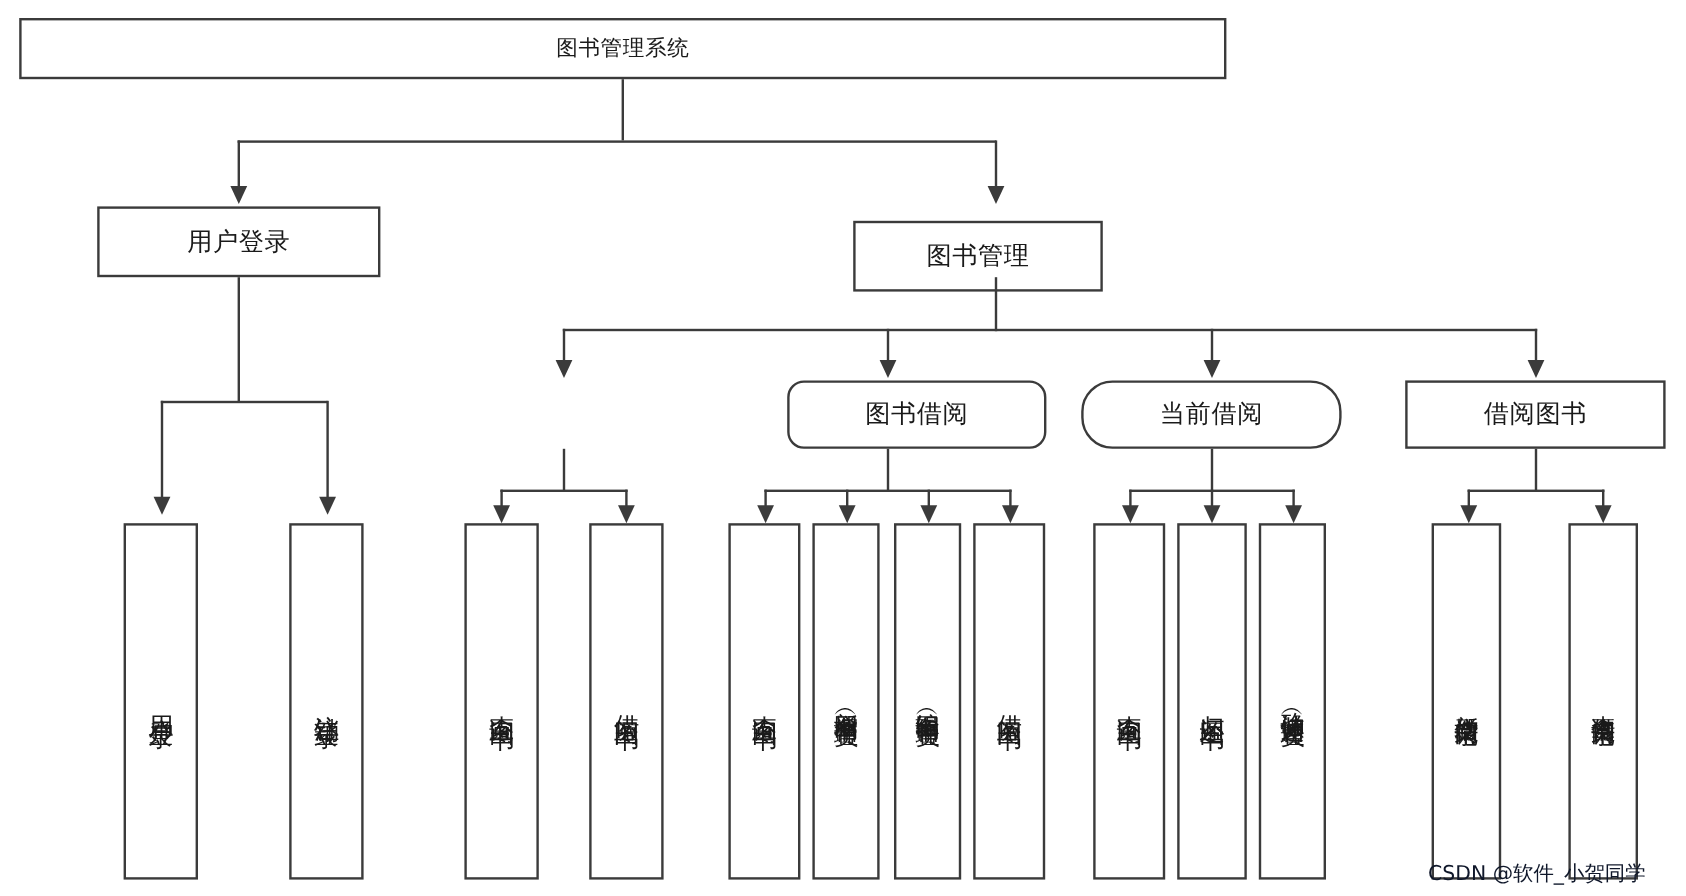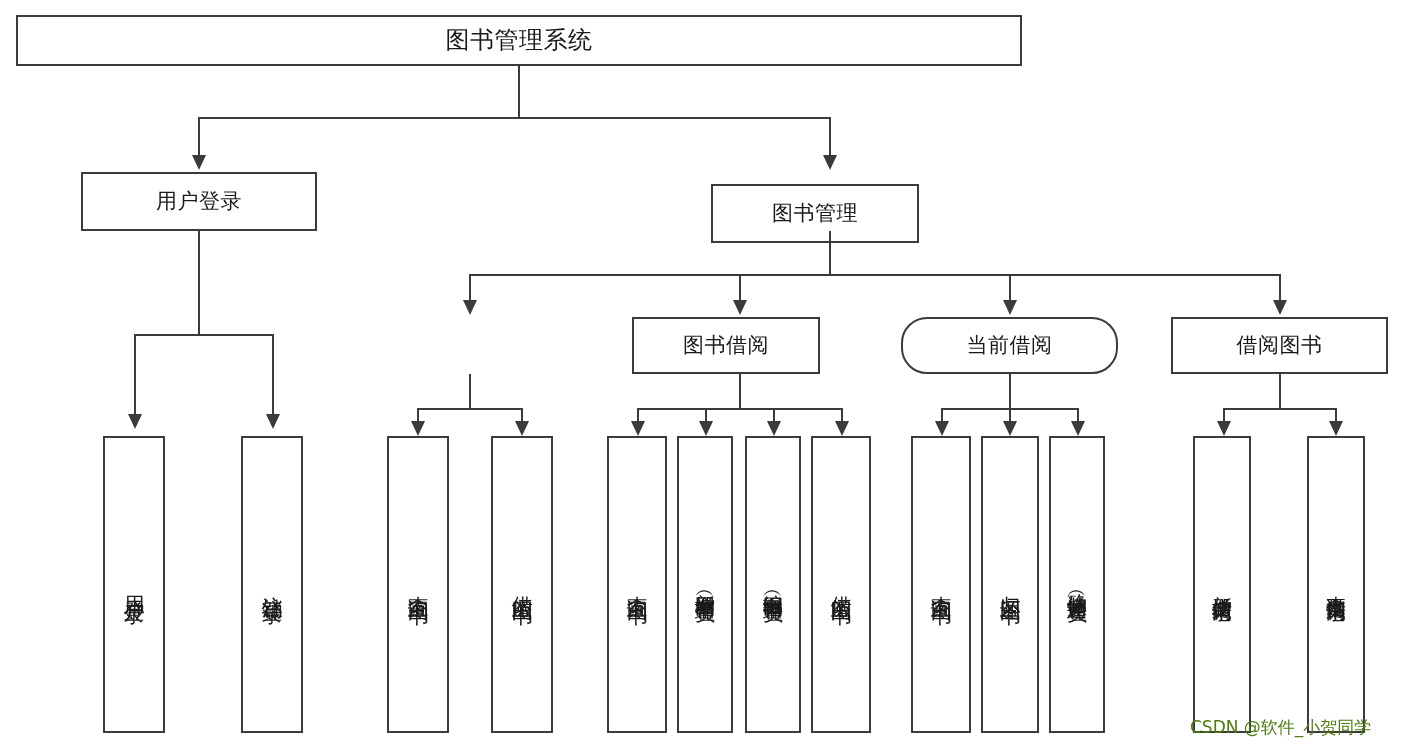--- a/index.html
+++ b/index.html
@@ -27,21 +27,21 @@
     justify-content: center;
     color: #1a1a1a;
   }
   
   .node.horiz {
     font-size: 21px;
     letter-spacing: 0.5px;
     line-height: 1.2;
   }
   .node.root {
-    font-size: 24px;
+    font-size: 18px;
     justify-content: center;
   }
   
   .node.vert {
     align-items: center;
     justify-content: center;
     padding: 6px 2px;
   }
   .node.vert .vlabel {
     writing-mode: vertical-rl;
@@ -67,21 +67,21 @@
     position: absolute;
     width: 0;
     height: 0;
     border-left: 7px solid transparent;
     border-right: 7px solid transparent;
     border-top: 15px solid #3b3b3b;
   }
   .watermark {
     position: absolute;
     font-size: 17px;
-    color: #4d7c0f;
+    color: #0f172a;
     white-space: nowrap;
     font-family: "DejaVu Sans", "Liberation Sans", sans-serif;
   }
 </style>
 </head>
 <body>
 
 <div id="canvas">
 
   <div class="node horiz root" style="left:16px; top:15px; width:1006px; height:51px;">
@@ -115,21 +115,21 @@
   <div class="seg h" style="left:469px; top:274px; width:812px;"></div>
   <div class="seg v" style="left:469px; top:274px; height:28px;"></div>
   <div class="arrow" style="left:463px; top:300px;"></div>
   <div class="seg v" style="left:739px; top:274px; height:28px;"></div>
   <div class="arrow" style="left:733px; top:300px;"></div>
   <div class="seg v" style="left:1009px; top:274px; height:28px;"></div>
   <div class="arrow" style="left:1003px; top:300px;"></div>
   <div class="seg v" style="left:1279px; top:274px; height:28px;"></div>
   <div class="arrow" style="left:1273px; top:300px;"></div>
 
-  <div class="node horiz" style="left:632px; top:317px; width:188px; height:57px;">
+  <div class="node horiz" style="left:656px; top:317px; width:216px; height:57px;border-radius:14px;">
     <span>图书借阅</span>
   </div>
   <div class="node horiz" style="left:901px; top:317px; width:217px; height:57px;border-radius:26px;">
     <span>当前借阅</span>
   </div>
   <div class="node horiz" style="left:1171px; top:317px; width:217px; height:57px;">
     <span>借阅图书</span>
   </div>
 
   <div class="seg v" style="left:469px; top:374px; height:36px;"></div>

